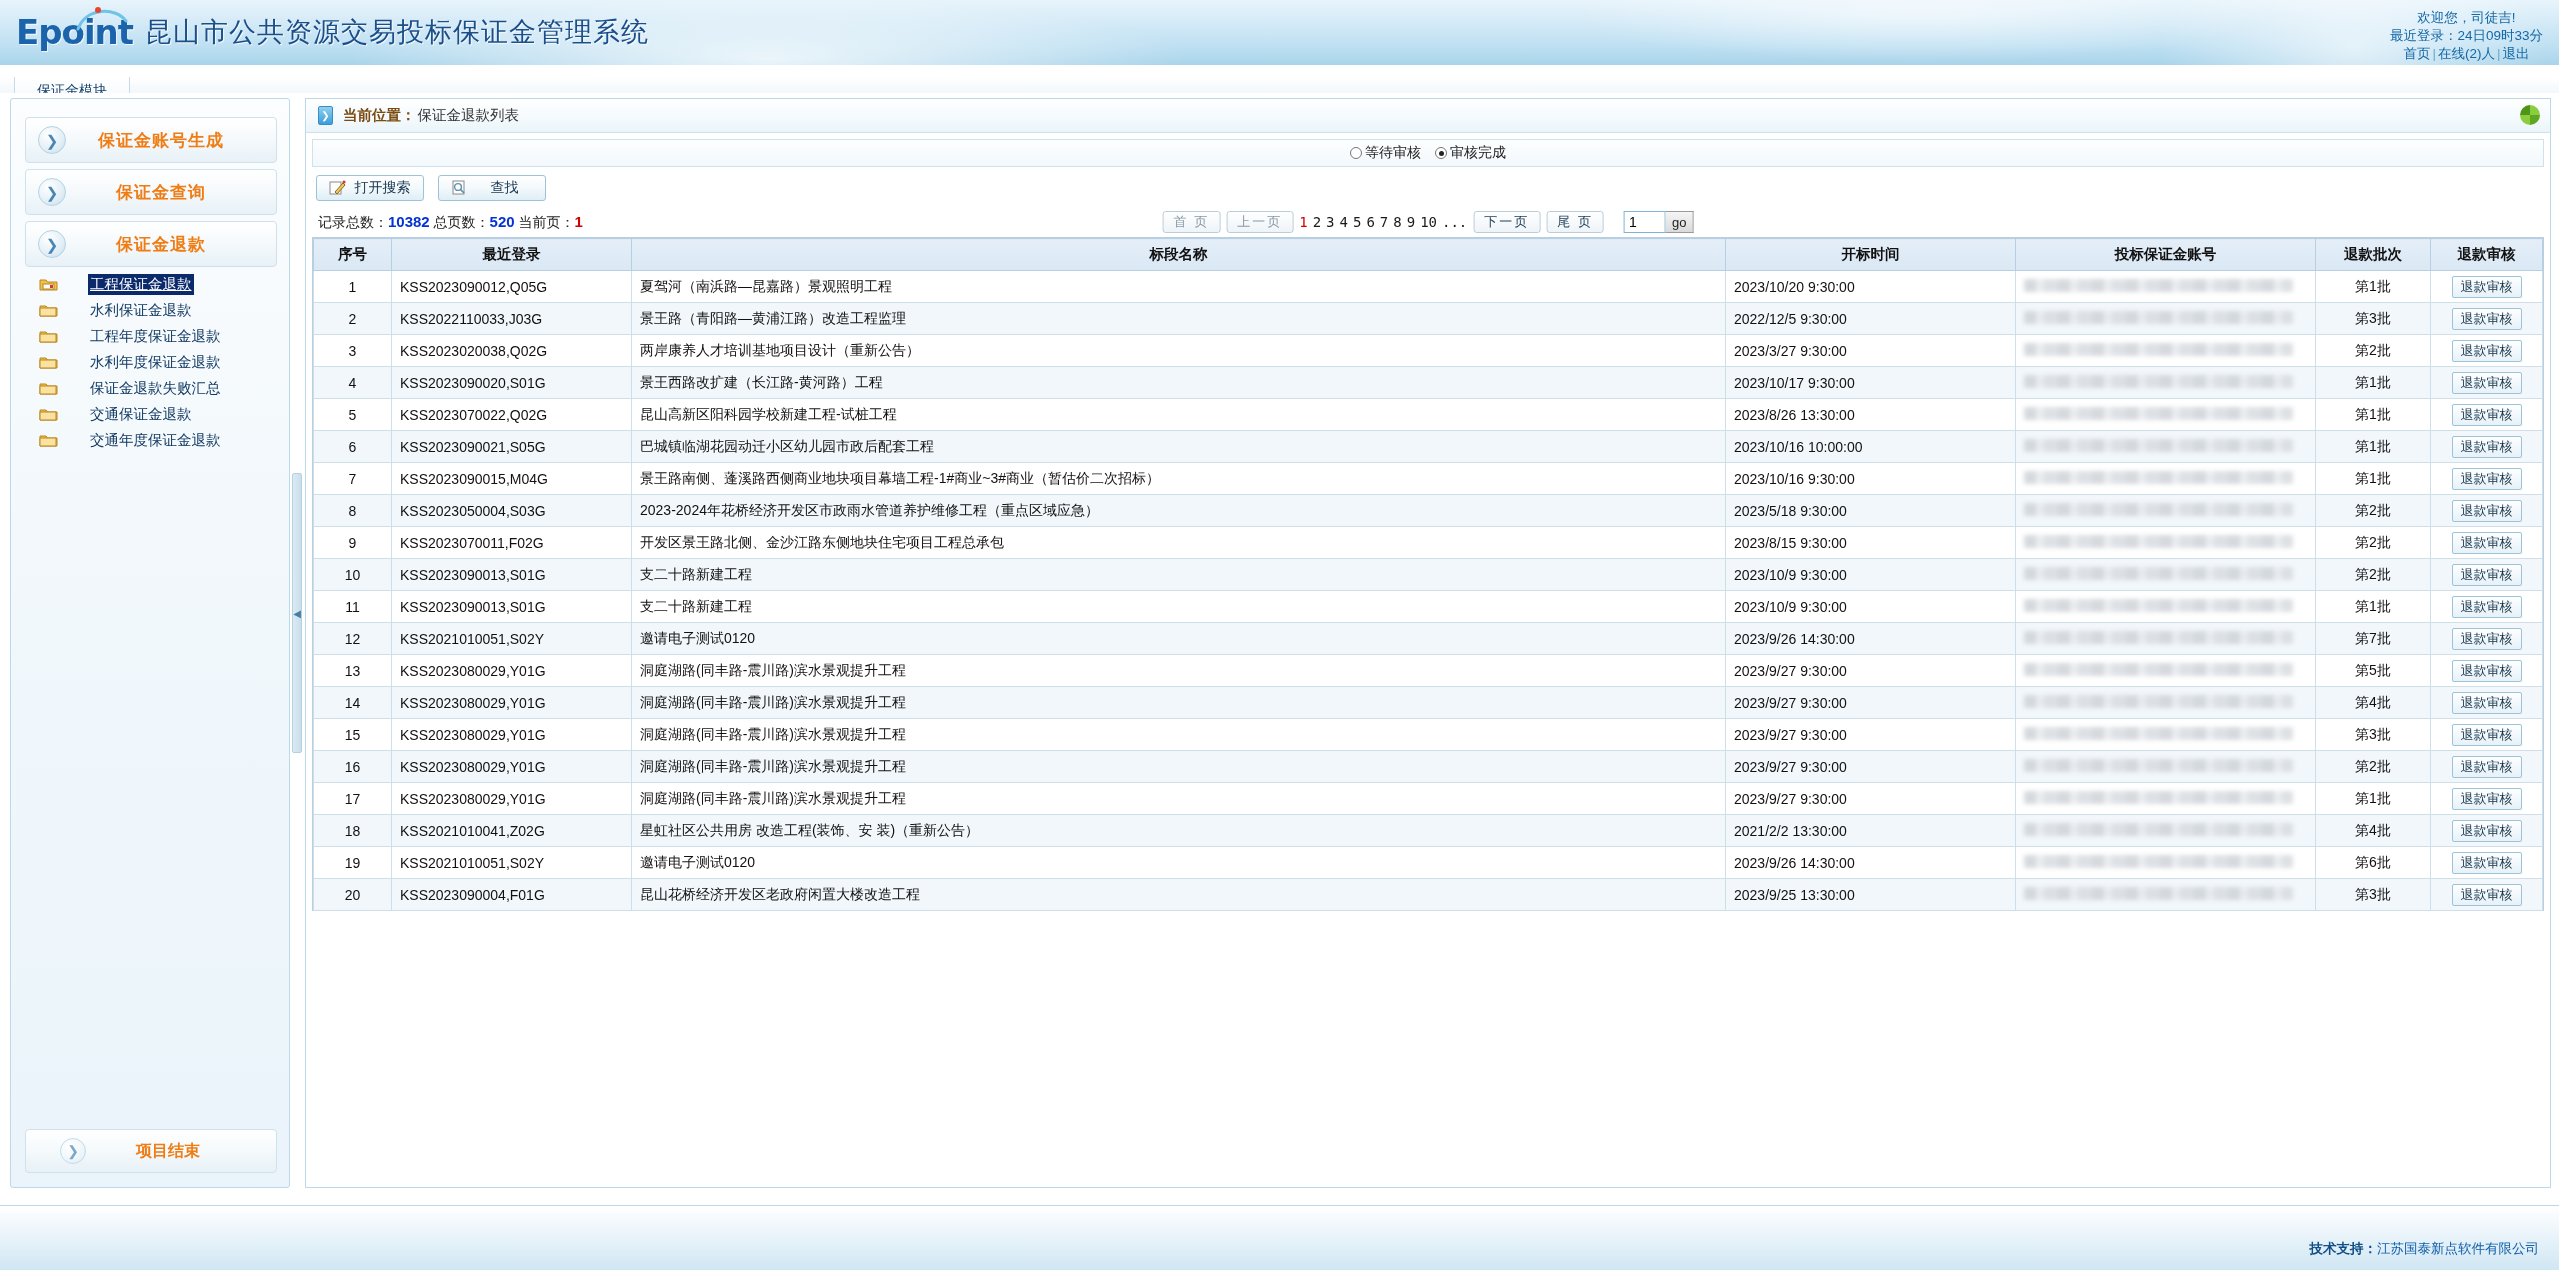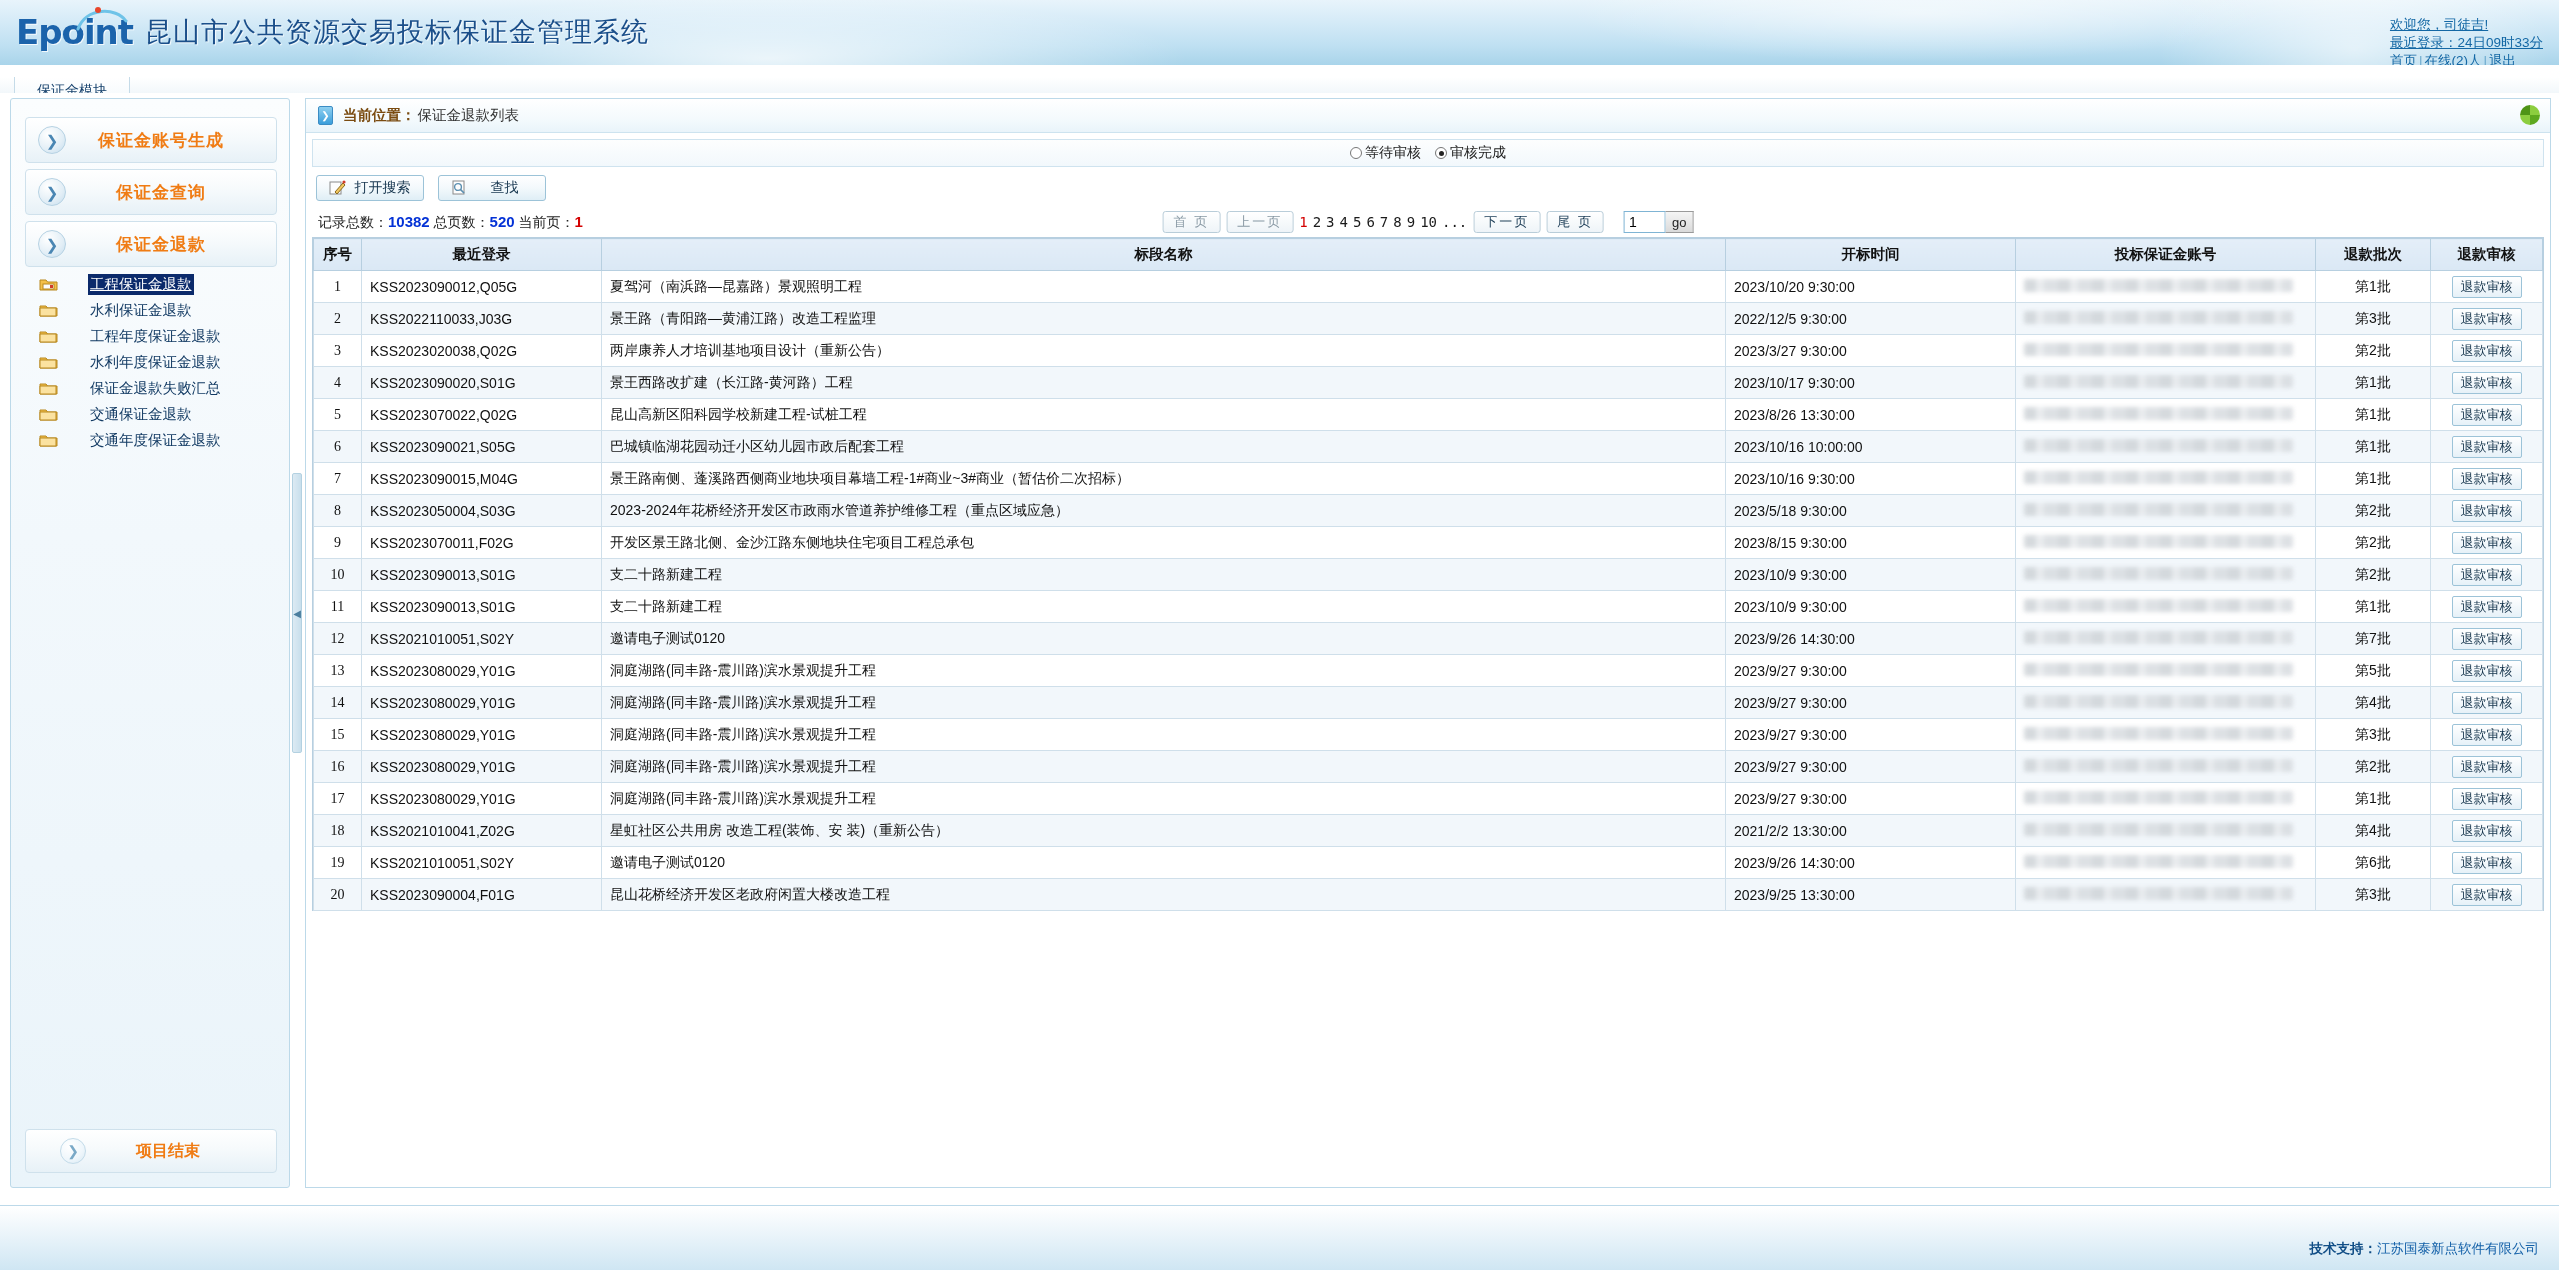--- a/index.html
+++ b/index.html
@@ -32,22 +32,22 @@
     position:relative; padding-right:4px;
     text-shadow: 1px 1px 0 rgba(255,255,255,.8);
   }
   .logo-arc { position:absolute; left:60px; top:-9px; width:52px; height:26px; }
   .sys-title {
     font-size: 27px; color:#1b4f8a; letter-spacing:1px; margin-left:8px;
     font-weight: 500;
     text-shadow: 1px 1px 1px rgba(255,255,255,.85);
   }
   .header-user {
-    position:absolute; right:16px; top:16px; text-align:left;
-    color:#1468a5; font-size:13.5px; line-height:18px;text-decoration:underline;
+    position:absolute; right:16px; top:9px; text-align:center;
+    color:#1468a5; font-size:13.5px; line-height:18px;
   }
   .header-user a { color:#1468a5; text-decoration:none; }
   .header-user .sep { color:#6aa8cd; padding:0 2px; }
 
   
   .tabbar {
     position:absolute; left:0; top:65px; width:2559px; height:28px;
     background: linear-gradient(180deg,#ffffff 0%,#f3f8fb 55%,#e2eef5 100%);
     border-bottom:1px solid #9ec8de;
     margin-top:12px;
@@ -221,21 +221,21 @@
   table.grid th {
     background: linear-gradient(180deg,#e4eef8 0%,#dae8f5 100%);
     border:1px solid #b7cfe0; height:32px; color:#111; font-weight:bold; font-size:14.5px;
   }
   table.grid td {
     border:1px solid #cfdfea; height:32px; padding:0 8px; color:#111;
     white-space:nowrap; overflow:hidden; text-overflow:ellipsis;
   }
   table.grid tr.odd td { background:#ffffff; }
   table.grid tr.even td { background:#f2f7fb; }
-  .c-idx { width:48px; text-align:center;font-family:Liberation Serif, serif; }
+  .c-idx { width:78px; text-align:center; }
   .c-num { width:240px; }
   .c-name { }
   .c-time { width:290px; }
   .c-acct { width:300px; }
   .c-batch { width:115px; text-align:center; }
   .c-audit { width:112px; text-align:center; padding:0 4px !important; }
   .blurred {
     display:inline-block; width:95%; height:13px; border-radius:2px;
     background: repeating-linear-gradient(90deg,#cfd4d8 0 12px, #e6e9ec 12px 20px, #d8dce0 20px 34px);
     filter: blur(2.2px); opacity:.85;

